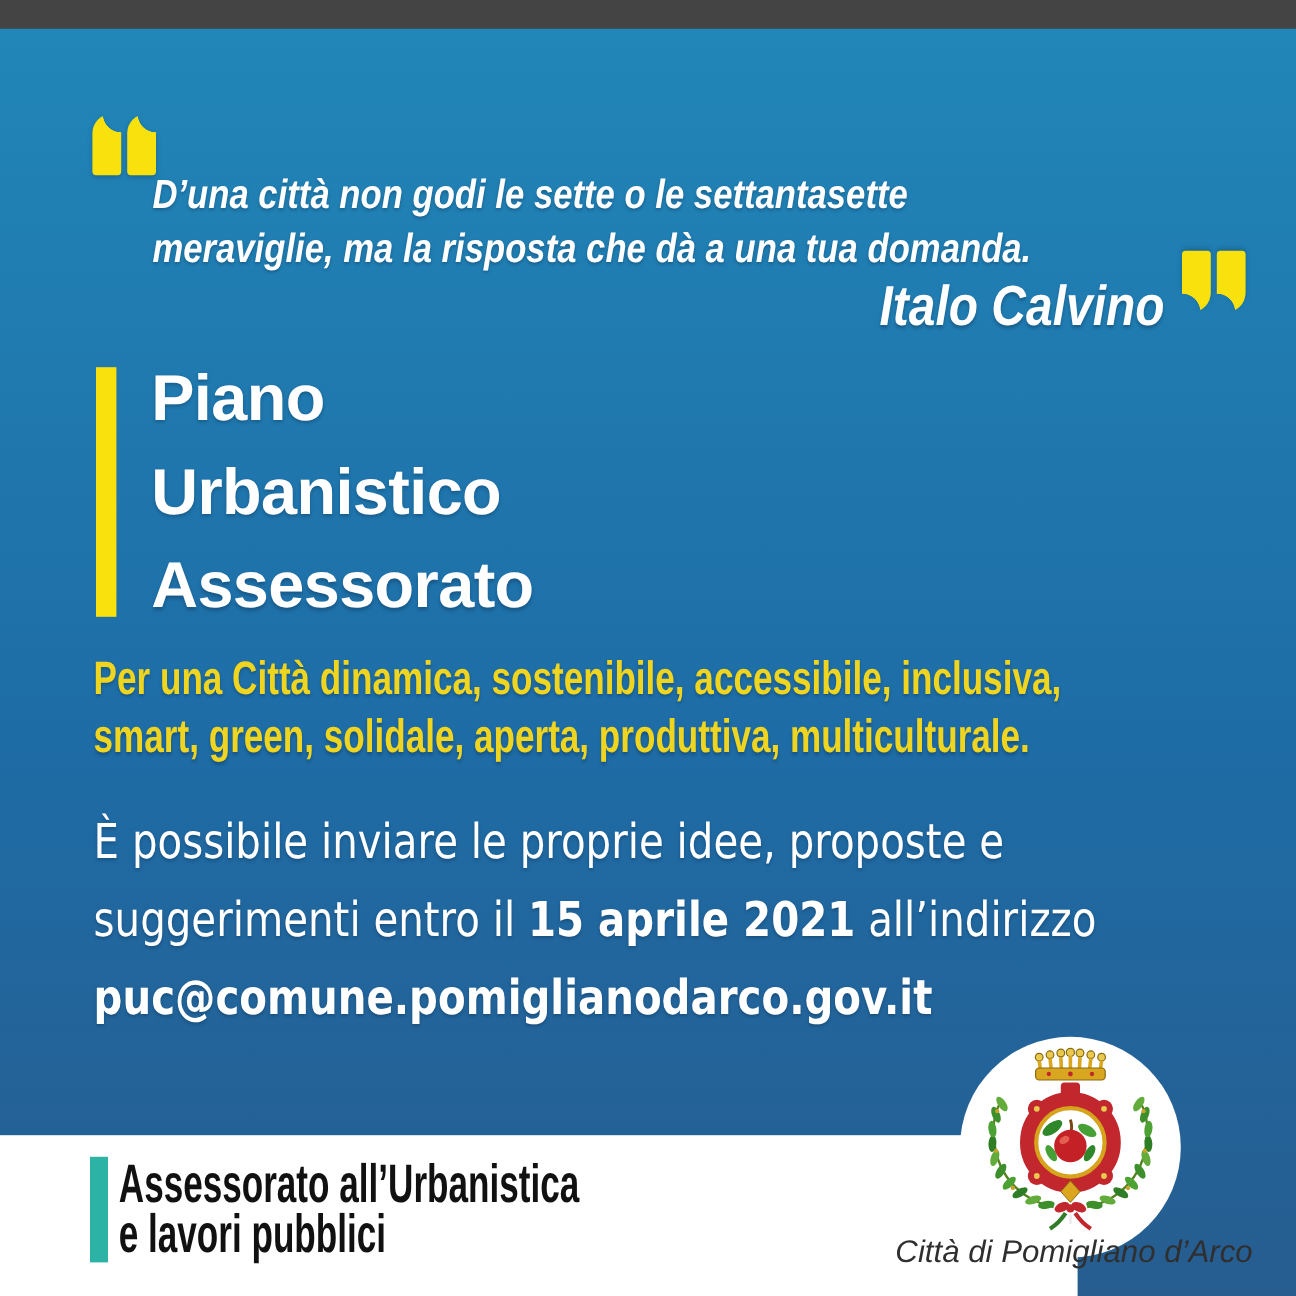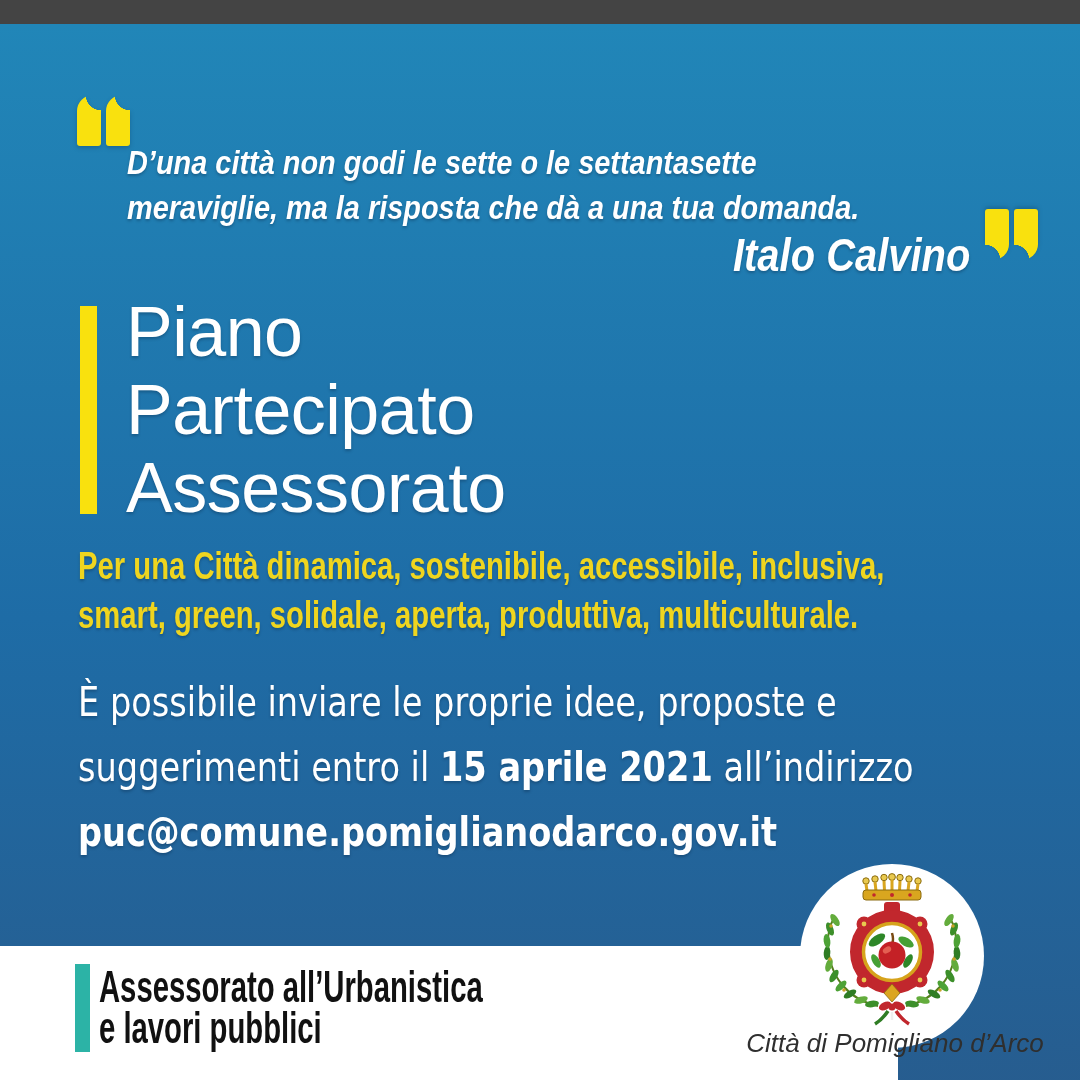--- a/index.html
+++ b/index.html
@@ -27,21 +27,21 @@
   }
   .quote-author{
     position:absolute;right:110px;top:203px;color:var(--text_white,#fff);
     font-size:47px;font-weight:700;font-style:italic;
     transform:scaleX(.85);transform-origin:top right;white-space:nowrap;
   }
   
   .title-bar{position:absolute;left:80px;top:282px;width:17px;height:208px;background:var(--accent_yellow,#F9E10E);}
   .title{
     position:absolute;left:126px;top:269px;color:var(--text_white,#fff);
-    font-size:70px;line-height:78px;font-weight:400;letter-spacing:-.5px;white-space:nowrap;
+    font-size:54px;line-height:78px;font-weight:700;letter-spacing:-.5px;white-space:nowrap;
   }
   
   .subtitle{
     position:absolute;left:78px;top:517px;color:var(--subtitle_yellow,#EFD51F);
     font-size:39px;line-height:49px;font-weight:700;
     transform:scaleX(.75);transform-origin:top left;white-space:nowrap;
   }
   
   .body-text{
     position:absolute;left:78px;top:646px;color:var(--text_white,#fff);
@@ -85,21 +85,21 @@
   <div class="quote-author shadowed">Italo Calvino</div>
 
   <div class="qmarks close">
     <div class="comma"></div>
     <div class="comma"></div>
   </div>
 
   <div class="title-bar"></div>
   <h1 class="title shadowed" style="margin:0">
     <div>Piano</div>
-    <div>Partecipato</div>
+    <div>Urbanistico</div>
     <div>Assessorato</div>
   </h1>
 
   <div class="subtitle shadowed">
     <div>Per una Città dinamica, sostenibile, accessibile, inclusiva,</div>
     <div>smart, green, solidale, aperta, produttiva, multiculturale.</div>
   </div>
 
   <div class="body-text shadowed">
     <div>È possibile inviare le proprie idee, proposte e</div>

